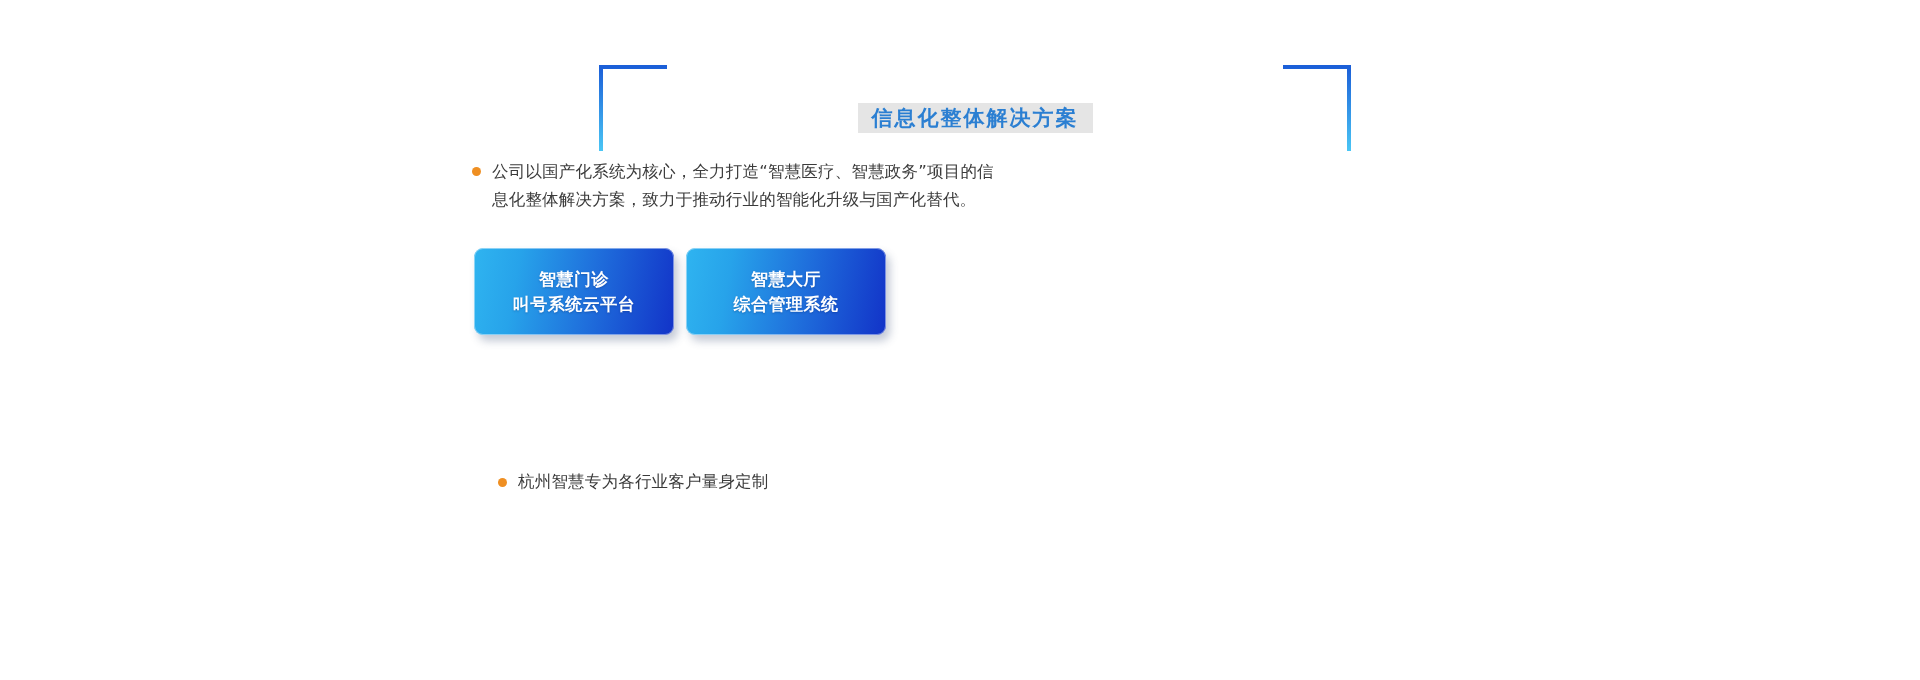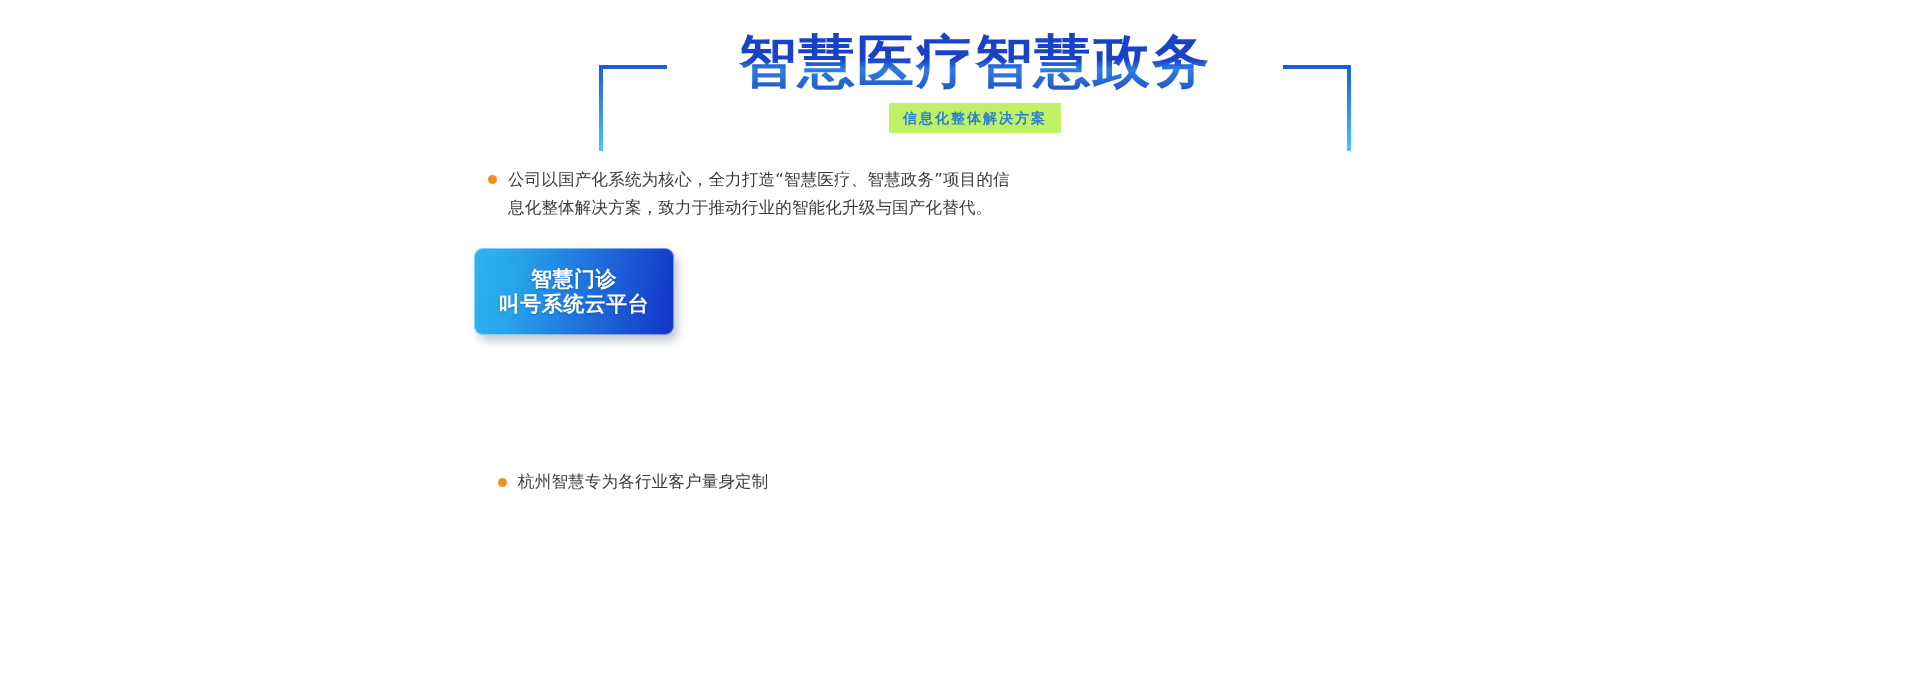--- a/index.html
+++ b/index.html
@@ -46,38 +46,37 @@
     font-family:"DejaVu Sans","Liberation Sans",sans-serif;
   }
   .subtitle-row{
     position:absolute;
     left:0;top:78px;
     width:780px;
     text-align:center;
   }
   .subtitle{
     display:inline-block;
-    font-size:14px;
+    font-size:21px;
     line-height:30px;
     font-weight:bold;
     letter-spacing:2px;
     color:#2b7fd2;
-    background:#bef264;
+    background:#e5e5e5;
     padding:0 14px;
     position:relative;
     z-index:3;
     font-family:"DejaVu Sans","Liberation Sans",sans-serif;
   }
 
   
   .content{
     position:absolute;
-    left:486px;top:158px;
+    left:470px;top:158px;
     width:640px;
-    margin-top:8px;
   }
 
   .para-bullet{
     position:relative;
     padding-left:22px;
     margin:0 0 0 0;
   }
   .dot{
     position:absolute;
     left:2px;top:9px;
@@ -121,21 +120,21 @@
     position:absolute;
     left:0;top:0;right:0;bottom:0;
     border-radius:9px;
     border:1.5px solid rgba(255,255,255,0.45);
     pointer-events:none;
   }
   .card-text{
     position:relative;
     z-index:2;
     color:#ffffff;
-    font-size:21px;
+    font-size:17px;
     line-height:25px;
     font-weight:bold;
     letter-spacing:0.5px;
     text-shadow:0 1px 2px rgba(0,40,110,0.35);
     white-space:pre-line;
     font-family:"DejaVu Sans","Liberation Sans",sans-serif;
   }
 
   
   .bottom{
@@ -179,23 +178,20 @@
           <stop offset="0%" stop-color="#3fc0f4"></stop>
           <stop offset="100%" stop-color="#51cdf8"></stop>
         </linearGradient>
       </defs>
       <path d="M82,2 L16,2 L16,86" fill="none" stroke="url(#gl)" stroke-width="4"></path>
       <path d="M698,2 L764,2 L764,86" fill="none" stroke="url(#gr)" stroke-width="4"></path>
       <path d="M16,86 L330,86" fill="none" stroke="url(#gb)" stroke-width="4"></path>
       <path d="M450,86 L764,86" fill="none" stroke="url(#gb)" stroke-width="4"></path>
     </svg>
 
-    <div class="title-row">
-      <span class="title">智慧医疗</span><span class="gap"></span><span class="title">智慧政务</span>
-    </div>
 
     <div class="subtitle-row">
       <span class="subtitle">信息化整体解决方案</span>
     </div>
   </div>
 
   <div class="content">
     <div class="para-bullet">
       <span class="dot"></span>
       <div class="para-text">公司以国产化系统为核心，全力打造“智慧医疗、智慧政务”项目的信</div>
@@ -203,20 +199,23 @@
     </div>
   </div>
 
   <div class="grid">
 
     <div class="card">
       <div class="card-text"><span>智慧门诊</span><br><span>叫号系统云平台</span></div>
     </div>
 
 
+    <div class="card">
+      <div class="card-text"><span>智慧大厅</span><br><span>综合管理系统</span></div>
+    </div>
 
 
 
 
   </div>
 
   <div class="bottom">
     <div class="b-item">
       <span class="dot"></span>
       <div class="b-text">杭州智慧专为各行业客户量身定制</div>

